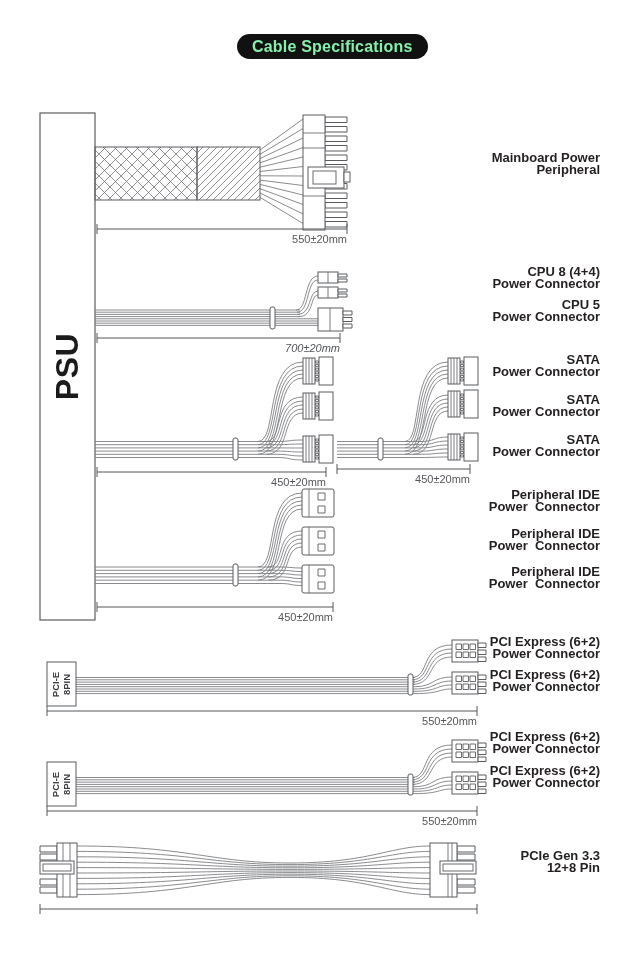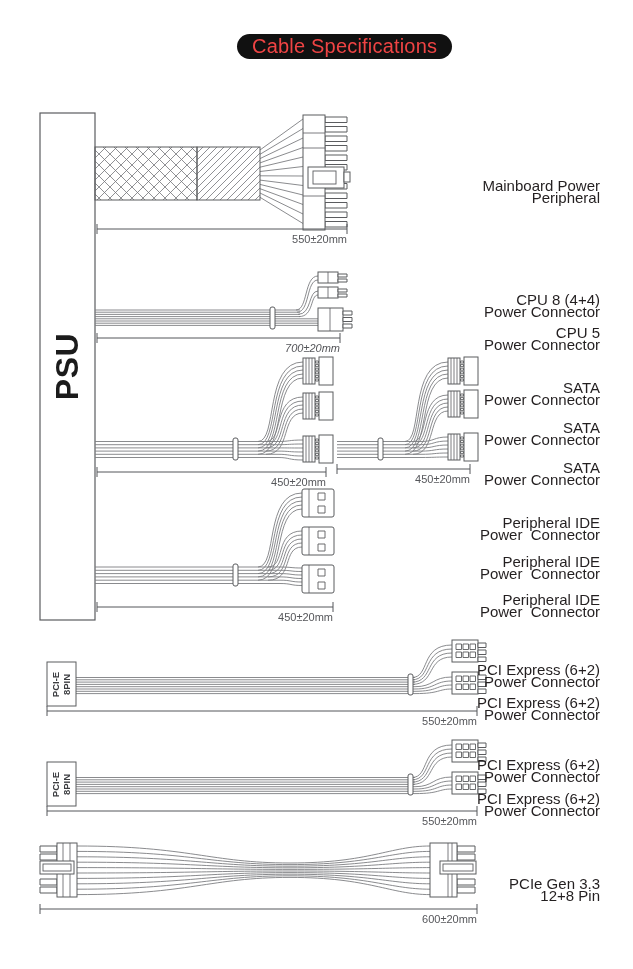--- a/index.html
+++ b/index.html
@@ -1,35 +1,35 @@
 <!DOCTYPE html>
 <html><head>
 <meta charset="utf-8">
 <style>
   html,body{margin:0;padding:0;background:#fff;}
   .page{position:relative;width:633px;height:969px;background:#fff;overflow:hidden;
         font-family:"Liberation Sans",sans-serif;}
   .title-pill{position:absolute;left:237px;top:34px;height:25px;padding:0 15px;
         background:#111;border-radius:13px;display:inline-flex;align-items:center;justify-content:center;}
-  .title-pill span{color:#ef4444;font-size:20px;font-weight:400;letter-spacing:.2px;white-space:pre;}
+  .title-pill span{color:#86efac;font-size:16px;font-weight:700;letter-spacing:.2px;white-space:pre;}
   svg.diagram{position:absolute;left:0;top:0;}
   
   .w{fill:none;stroke:#7d7e81;stroke-width:.9;}
   .c{fill:#fff;stroke:#5b5c5f;stroke-width:1;}
   .cn{fill:none;stroke:#5b5c5f;stroke-width:.9;}
   .ln{fill:none;stroke:#5b5c5f;stroke-width:.8;}
   .dimln{fill:none;stroke:#55565a;stroke-width:1;}
   .psu-box-label{position:absolute;left:40px;top:113px;width:55px;height:507px;
         display:flex;align-items:center;justify-content:center;pointer-events:none;}
   .psu-box-label span{transform:rotate(-90deg);font-size:32px;font-weight:700;color:#1b1b1b;letter-spacing:.5px;}
   .pcie-box-label{position:absolute;width:29px;height:44px;display:flex;align-items:center;justify-content:center;pointer-events:none;}
   .pcie-box-label .rot{transform:rotate(-90deg);text-align:center;}
   .pcie-box-label .rot span{display:block;font-size:9.5px;line-height:10.5px;font-weight:700;color:#3c3d40;white-space:pre;}
   .dim{position:absolute;text-align:right;font-size:11px;color:#55565a;white-space:pre;}
-  .lbl{position:absolute;right:33px;text-align:right;font-size:15px;line-height:11.5px;font-weight:400;color:#231f20;margin-top:28px;}
+  .lbl{position:absolute;right:33px;text-align:right;font-size:13px;line-height:11.5px;font-weight:700;color:#231f20;}
   .lbl span{display:block;white-space:pre;}
 </style>
 </head>
 <body>
 
 <div class="page">
 
   <div class="title-pill">
     <span>Cable Specifications</span>
   </div>
@@ -238,21 +238,20 @@
     </div>
   </div>
 
   <div class="dim" style="left:97px;top:233px;width:250px;"><span>550±20mm</span></div>
   <div class="dim" style="left:97px;top:342px;width:243px;font-style:italic;"><span>700±20mm</span></div>
   <div class="dim" style="left:97px;top:476px;width:229px;"><span>450±20mm</span></div>
   <div class="dim" style="left:337px;top:473px;width:133px;"><span>450±20mm</span></div>
   <div class="dim" style="left:97px;top:611px;width:236px;"><span>450±20mm</span></div>
   <div class="dim" style="left:47px;top:715px;width:430px;"><span>550±20mm</span></div>
   <div class="dim" style="left:47px;top:815px;width:430px;"><span>550±20mm</span></div>
-  <div class="dim" style="left:40px;top:913px;width:437px;"><span>600±20mm</span></div>
 
   <div class="lbl" style="top:152px;">
     <span>Mainboard Power</span>
       <span>Peripheral</span>
   </div>
   <div class="lbl" style="top:266px;">
     <span>CPU 8 (4+4)</span>
       <span>Power Connector</span>
   </div>
   <div class="lbl" style="top:299px;">

